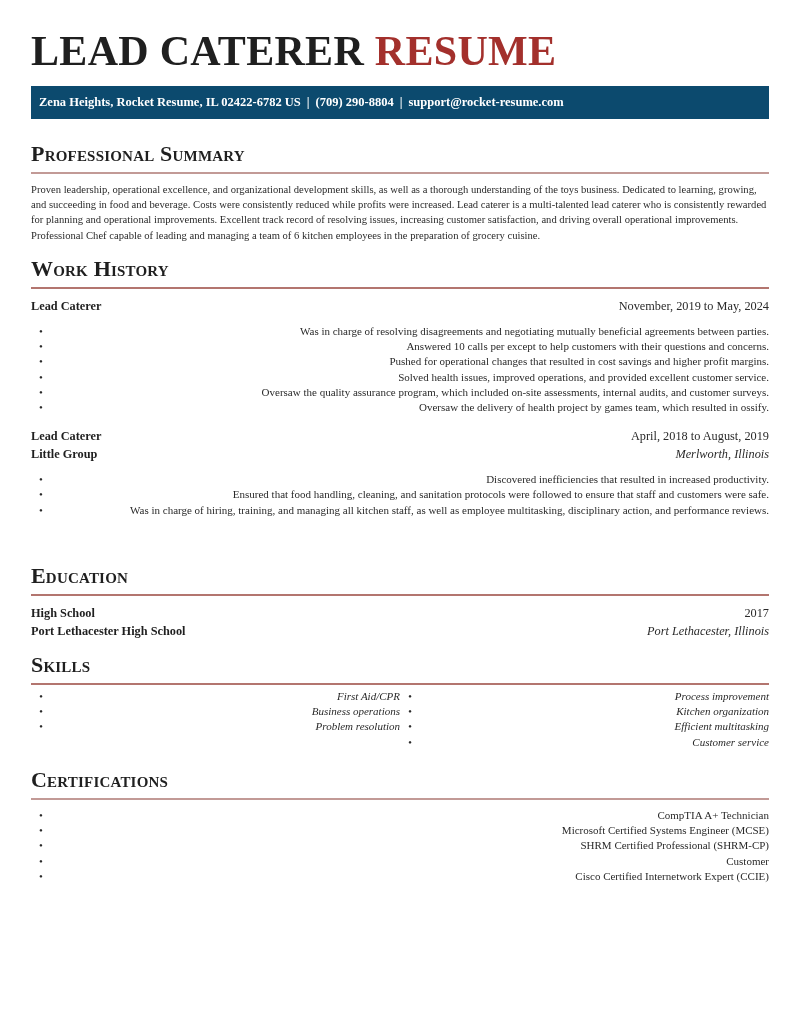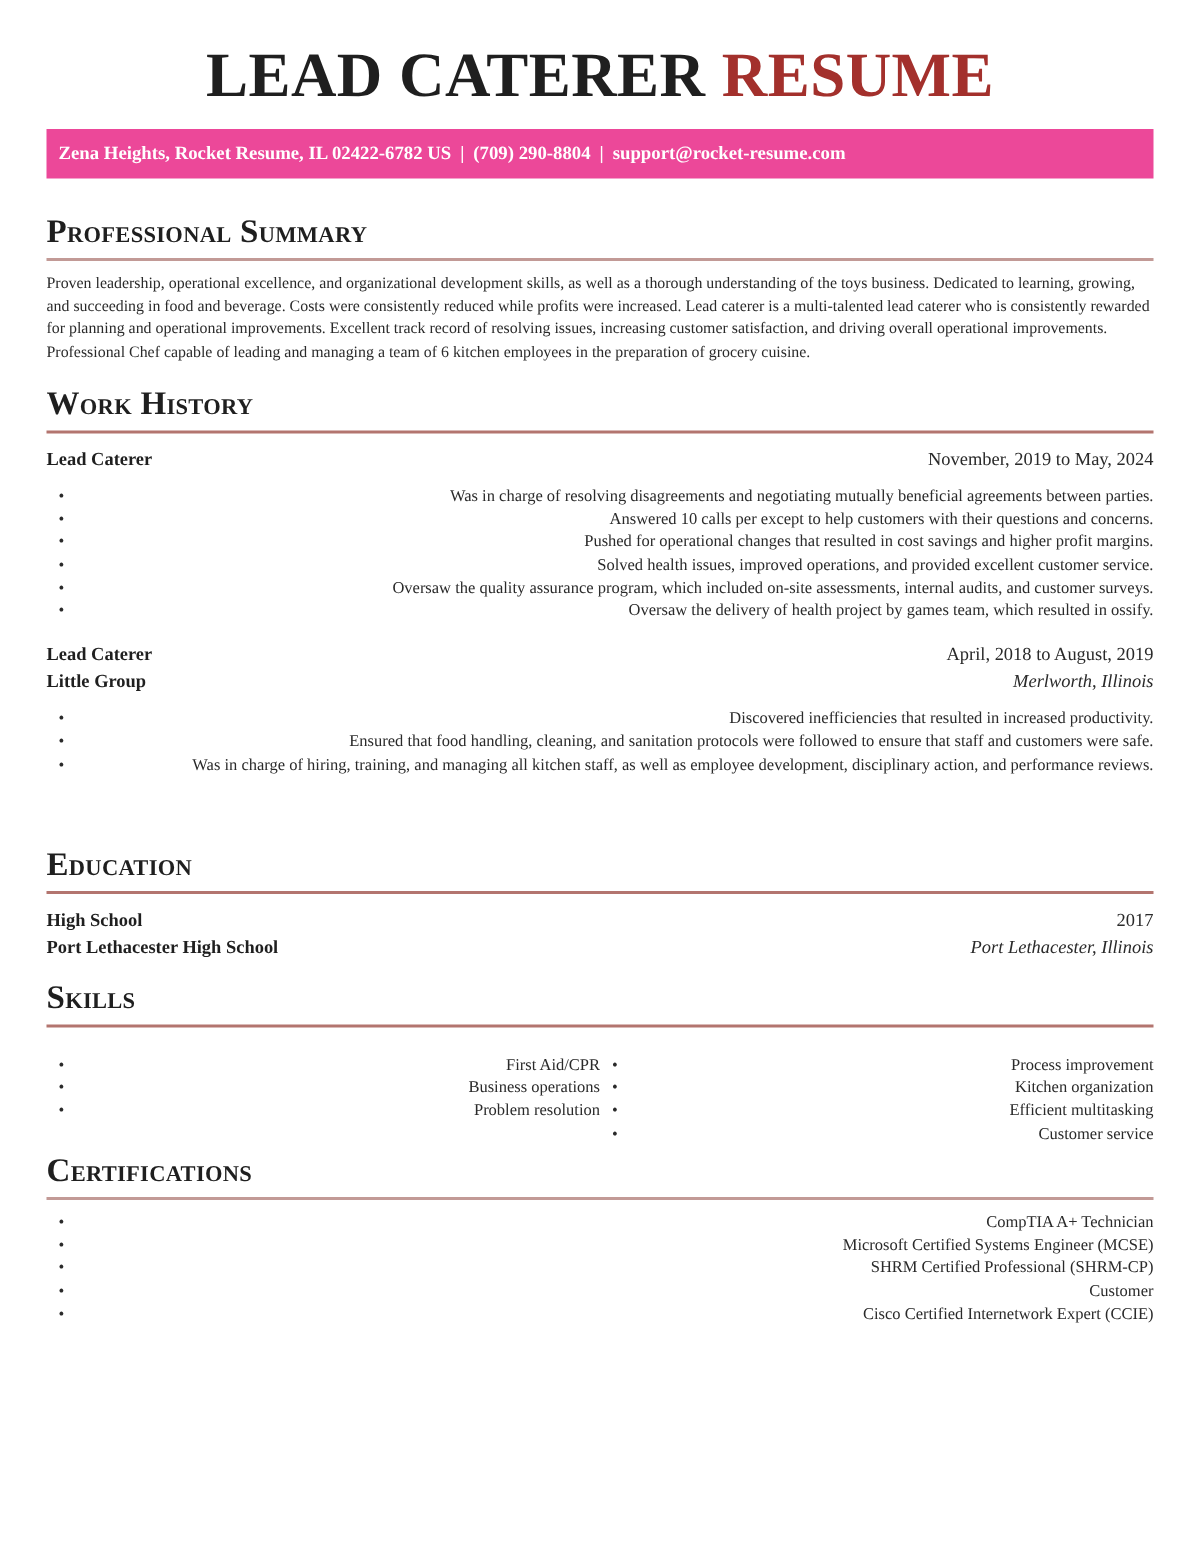--- a/index.html
+++ b/index.html
@@ -24,27 +24,26 @@
     .title {
       margin: 0;
       padding-top: 28px;
       font-family: "Liberation Serif", serif;
       font-weight: bold;
       font-size: 42px;
       line-height: 46px;
       letter-spacing: 0.3px;
       color: #1f1f1f;
       height: 58px;
-      text-align: center;
     }
     .title .accent {
       color: #a3302c;
     }
     .contact-bar {
-      background: #ec4899;
+      background: #0c4a6e;
       color: #ffffff;
       height: 33px;
       line-height: 33px;
       padding-left: 8px;
       font-weight: bold;
       font-size: 12.5px;
       white-space: nowrap;
     }
     .contact-bar .sep {
       padding: 0 6px;
@@ -98,21 +97,22 @@
     }
     ul.bullets li::before {
       content: "\2022";
       position: absolute;
       left: -14px;
       top: 0;
       font-size: 11px;
     }
     .skills-grid {
       display: flex;
-      margin-top: 18px;
+      margin-top: 4px;
+      font-style: italic;
     }
     .skills-grid ul {
       margin: 0;
       width: 363px;
     }
     .sec { position: absolute; left: 0; width: 738px; }
   </style>
 </head>
 <body>
 
@@ -157,21 +157,21 @@
         <span class="left">Lead Caterer</span>
         <span class="right">April, 2018 to August, 2019</span>
       </div>
       <div class="row">
         <span class="left">Little Group</span>
         <span class="right italic">Merlworth, Illinois</span>
       </div>
       <ul class="bullets" style="margin-top:9px;">
         <li>Discovered inefficiencies that resulted in increased productivity.</li>
         <li>Ensured that food handling, cleaning, and sanitation protocols were followed to ensure that staff and customers were safe.</li>
-        <li>Was in charge of hiring, training, and managing all kitchen staff, as well as employee development, disciplinary action, and performance reviews.</li>
+        <li>Was in charge of hiring, training, and managing all kitchen staff, as well as employee multitasking, disciplinary action, and performance reviews.</li>
       </ul>
     </div>
   </div>
 
   <div class="sec" style="top:563px;">
     <h2 class="section-heading">Education</h2>
     <div class="rule"></div>
     <div style="margin-top:8px;">
       <div class="row">
         <span class="left">High School</span>

